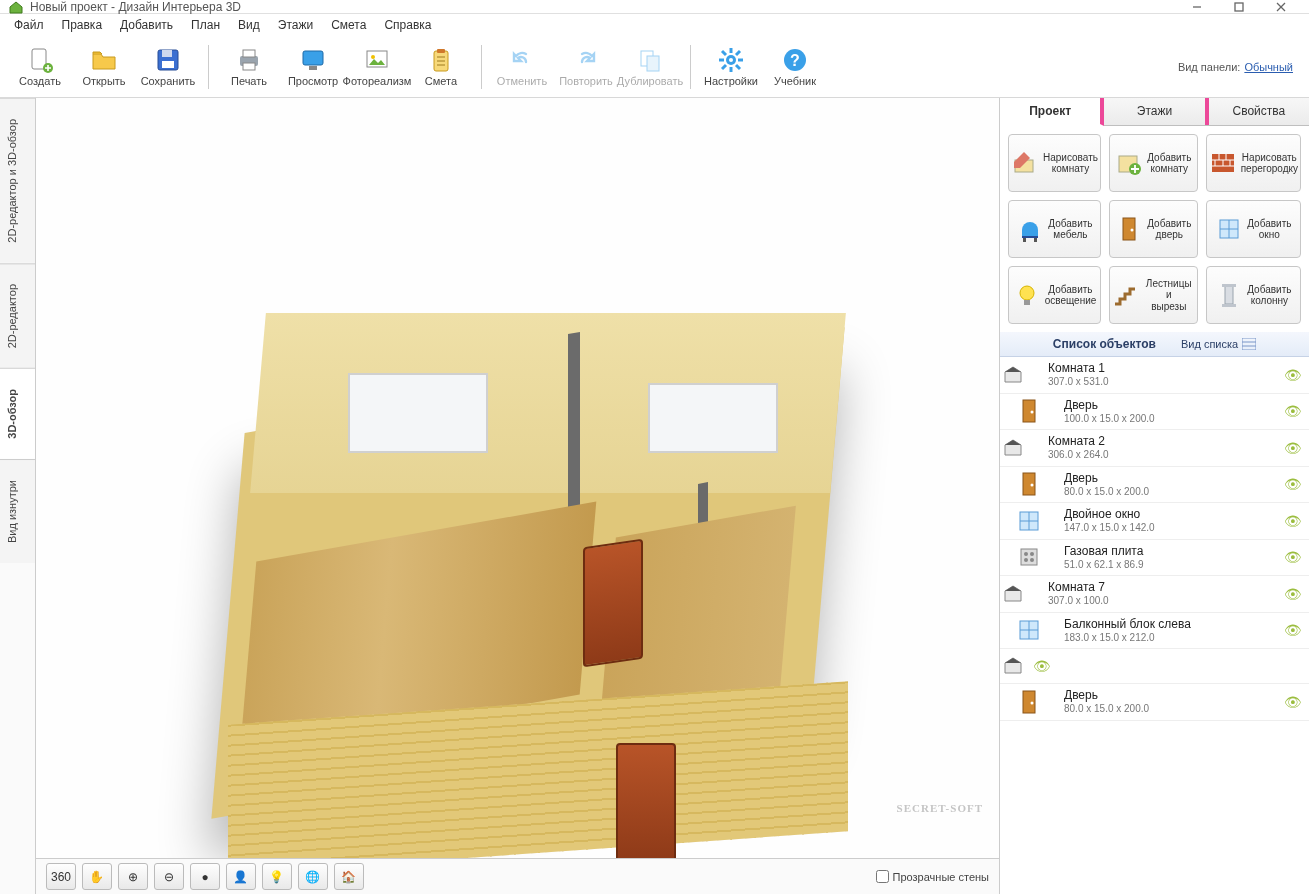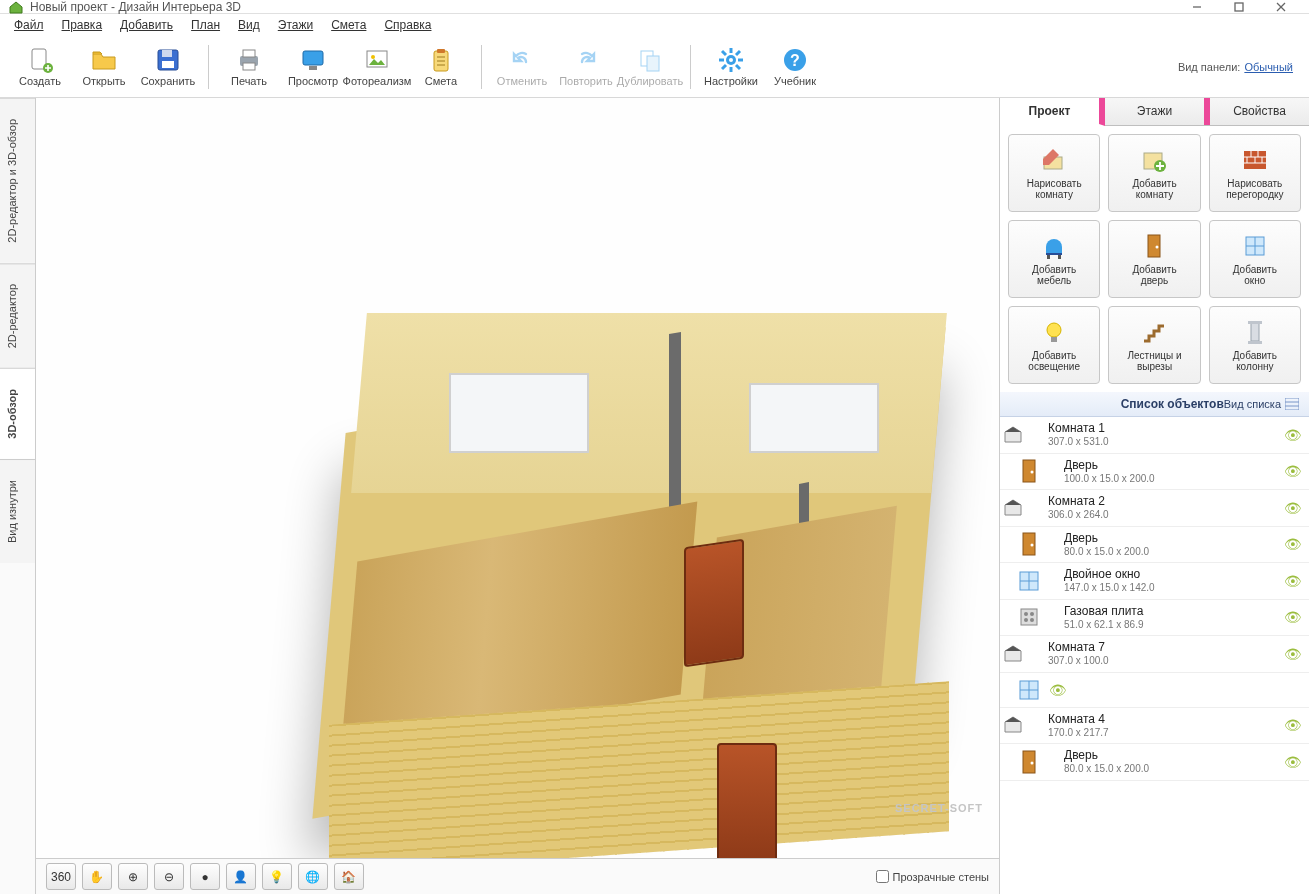--- a/index.html
+++ b/index.html
@@ -6,21 +6,21 @@
 body { font-family: "Segoe UI", Tahoma, sans-serif; font-size: 12px; color: #333; background: #fff; width: 1309px; height: 894px; overflow: hidden; display: flex; flex-direction: column; }
 
 
 .titlebar { height: 14px; display: flex; align-items: center; padding: 0 8px; background: #fff; border-bottom: 1px solid #e0e0e0; }
 .titlebar-icon { width: 16px; height: 16px; margin-right: 6px; }
 .titlebar-title { flex: 1; font-size: 12px; color: #555; }
 .win-controls { display: flex; gap: 2px; }
 .win-btn { width: 40px; height: 28px; display: flex; align-items: center; justify-content: center; color: #888; cursor: pointer; }
 
 
-.menubar { height: 22px; display: flex; align-items: center; padding: 0 6px; background: #fff; gap: 2px; text-decoration: underline; }
+.menubar { height: 22px; display: flex; align-items: center; padding: 0 6px; background: #fff; gap: 2px; }
 .menu-item { padding: 2px 8px; font-size: 12px; color: #333; cursor: pointer; }
 
 
 .toolbar { height: 62px; display: flex; align-items: center; padding: 2px 8px; background: #fff; border-bottom: 1px solid #d8d8d8; }
 .tool-group { display: flex; align-items: center; }
 .tool-sep { width: 1px; height: 44px; background: #ccc; margin: 0 8px; }
 .tool-btn { width: 64px; height: 56px; display: flex; flex-direction: column; align-items: center; justify-content: center; gap: 2px; cursor: pointer; border-radius: 3px; }
 .tool-btn.disabled { opacity: 0.45; cursor: default; }
 .tool-ico { width: 28px; height: 28px; display: flex; align-items: center; justify-content: center; }
 .tool-lbl { font-size: 11px; color: #444; text-align: center; line-height: 1; }
@@ -30,21 +30,21 @@
 
 .main { flex: 1; display: flex; min-height: 0; }
 
 
 .vtabs { width: 36px; display: flex; flex-direction: column; border-right: 1px solid #ccc; background: #fafafa; }
 .vtab { flex: 0 0 auto; writing-mode: vertical-rl; transform: rotate(180deg); padding: 20px 6px; text-align: center; font-size: 11px; color: #444; border-bottom: 1px solid #ccc; cursor: pointer; background: #f4f4f4; }
 .vtab.active { background: #fff; font-weight: 600; }
 
 
 .viewport-col { flex: 1; display: flex; flex-direction: column; min-width: 0; }
-.viewport { flex: 1; background: #fefefe; position: relative; overflow: hidden; display: flex; align-items: center; justify-content: flex-end; }
+.viewport { flex: 1; background: #fefefe; position: relative; overflow: hidden; display: flex; align-items: center; justify-content: center; font-family: Liberation Serif, serif; }
 .scene { width: 760px; height: 590px; position: relative; transform: perspective(1400px); }
 
 .floor-outer { position: absolute; left: 90px; top: 200px; width: 600px; height: 380px; background: #e0c77a; transform: skewY(-10deg) skewX(-5deg); box-shadow: 0 40px 50px rgba(0,0,0,.3); }
 .floor-room1 { position: absolute; left: 110px; top: 350px; width: 340px; height: 190px; background: linear-gradient(90deg,#caa45a,#d9b876 40%,#c39a4e); transform: skewY(-10deg) skewX(-5deg); }
 .floor-room2 { position: absolute; left: 470px; top: 340px; width: 180px; height: 180px; background: linear-gradient(90deg,#caa45a,#d4b370); transform: skewY(-10deg) skewX(-5deg); }
 .wall-back { position: absolute; left: 120px; top: 130px; width: 580px; height: 180px; background: linear-gradient(180deg,#efe0a8,#e6d494); transform: skewX(-5deg); }
 .wall-divider { position: absolute; left: 430px; top: 150px; width: 12px; height: 350px; background: #6b6b6b; transform: skewY(-10deg); }
 .wall-divider2 { position: absolute; left: 560px; top: 300px; width: 10px; height: 230px; background: #6a6a6a; transform: skewY(-10deg); }
 .door { position: absolute; width: 60px; height: 120px; background: linear-gradient(180deg,#b85428,#8e3a18); border-radius: 4px; border: 2px solid #6d2c10; }
 .door.d1 { left: 445px; top: 360px; transform: skewY(-8deg); }
@@ -56,29 +56,29 @@
 
 
 .view-toolbar { height: 36px; border-top: 1px solid #ccc; display: flex; align-items: center; padding: 0 10px; gap: 6px; background: #fafafa; }
 .vbtn { width: 30px; height: 27px; border: 1px solid #bbb; border-radius: 3px; background: linear-gradient(#fefefe,#e9e9e9); display: flex; align-items: center; justify-content: center; cursor: pointer; font-size: 14px; color: #333; }
 .view-toolbar .spacer { flex: 1; }
 .chk { display: flex; align-items: center; gap: 4px; font-size: 11px; color: #444; }
 
 
 .rightpanel { width: 310px; border-left: 1px solid #ccc; display: flex; flex-direction: column; background: #fff; }
 .rtabs { display: flex; border-bottom: 1px solid #bfbfbf; }
-.rtab { flex: 1; text-align: center; padding: 6px 4px; font-size: 12px; border-right: 6px solid #ec4899; background: linear-gradient(#f7f7f7,#ebebeb); cursor: pointer; }
+.rtab { flex: 1; text-align: center; padding: 6px 4px; font-size: 12px; border-right: 4px solid #ec4899; background: linear-gradient(#f7f7f7,#ebebeb); cursor: pointer; }
 .rtab:last-child { border-right: none; }
 .rtab.active { background: #fff; border-bottom: 2px solid #fff; margin-bottom: -1px; font-weight: 600; }
 .panel-section-hdr { background: linear-gradient(#f4f7fd,#e4ecf8); border-bottom: 1px solid #c6d2e6; padding: 5px 10px; font-size: 12px; font-weight: 700; color: #2b3f66; display: flex; align-items: center; }
 .design-grid { padding: 8px; display: grid; grid-template-columns: repeat(3,1fr); gap: 8px; }
-.design-btn { height: 78px; border: 1px solid #c7c7c7; border-radius: 4px; background: linear-gradient(#fdfdfd,#f0f0f0); display: flex; flex-direction: column; align-items: center; justify-content: center; cursor: pointer; padding: 4px 2px; gap: 4px; }
+.design-btn { height: 58px; border: 1px solid #c7c7c7; border-radius: 4px; background: linear-gradient(#fdfdfd,#f0f0f0); display: flex; flex-direction: row; align-items: center; justify-content: center; cursor: pointer; padding: 4px 2px; gap: 4px; }
 .design-ico { width: 28px; height: 28px; display: flex; align-items: center; justify-content: center; }
 .design-lbl { font-size: 10px; text-align: center; line-height: 1.15; color: #333; }
-.objlist-hdr { display: flex; justify-content: flex-end; align-items: center; }
+.objlist-hdr { display: flex; justify-content: center; align-items: center; gap: 25px; }
 .objlist { flex: 1; overflow-y: auto; }
 .obj-row { display: flex; align-items: center; padding: 4px 6px 4px 0; border-bottom: 1px solid #eee; cursor: pointer; }
 .obj-indent { width: 16px; flex-shrink: 0; }
 .obj-ico { width: 26px; height: 26px; flex-shrink: 0; display: flex; align-items: center; justify-content: center; margin-right: 6px; }
 .obj-txt { flex: 1; line-height: 1.25; margin-left: 16px; }
 .obj-name { font-size: 12px; color: #222; }
 .obj-dim { font-size: 10px; color: #777; }
 .obj-eye { width: 20px; color: #9bbd3e; font-size: 14px; text-align: center; }
 .watermark { position: absolute; right: 16px; bottom: 44px; font-size: 11px; letter-spacing: 1px; color: #c5c5c5; font-weight: 600; }
 
@@ -546,33 +546,33 @@
         </div>
         <div class="obj-row">
           <span class="obj-indent"></span>
           <div class="obj-ico">
             <svg width="26" height="26">
               <rect x="4" y="4" width="18" height="18" fill="#cfe8fb" stroke="#5a9cd6"></rect>
               <line x1="13" y1="4" x2="13" y2="22" stroke="#5a9cd6"></line>
               <line x1="4" y1="13" x2="22" y2="13" stroke="#5a9cd6"></line>
             </svg>
           </div>
+          <div class="obj-txt">
+            <div class="obj-name">Балконный блок слева</div>
+            <div class="obj-dim">183.0 x 15.0 x 212.0</div>
+          </div>
           <div class="obj-eye">👁</div>
         </div>
         <div class="obj-row">
           <div class="obj-ico">
             <svg width="22" height="22">
               <path d="M3 8l8-5 8 5v10H3z" fill="#e8e8e8" stroke="#888"></path>
               <path d="M3 8l8-5 8 5" fill="#555"></path>
             </svg>
           </div>
-          <div class="obj-txt">
-            <div class="obj-name">Комната 4</div>
-            <div class="obj-dim">170.0 x 217.7</div>
-          </div>
           <div class="obj-eye">👁</div>
         </div>
         <div class="obj-row">
           <span class="obj-indent"></span>
           <div class="obj-ico">
             <svg width="26" height="26">
               <rect x="7" y="2" width="12" height="22" fill="#cf8830" stroke="#8a5418"></rect>
               <circle cx="16" cy="14" r="1.5" fill="#fff"></circle>
             </svg>
           </div>

